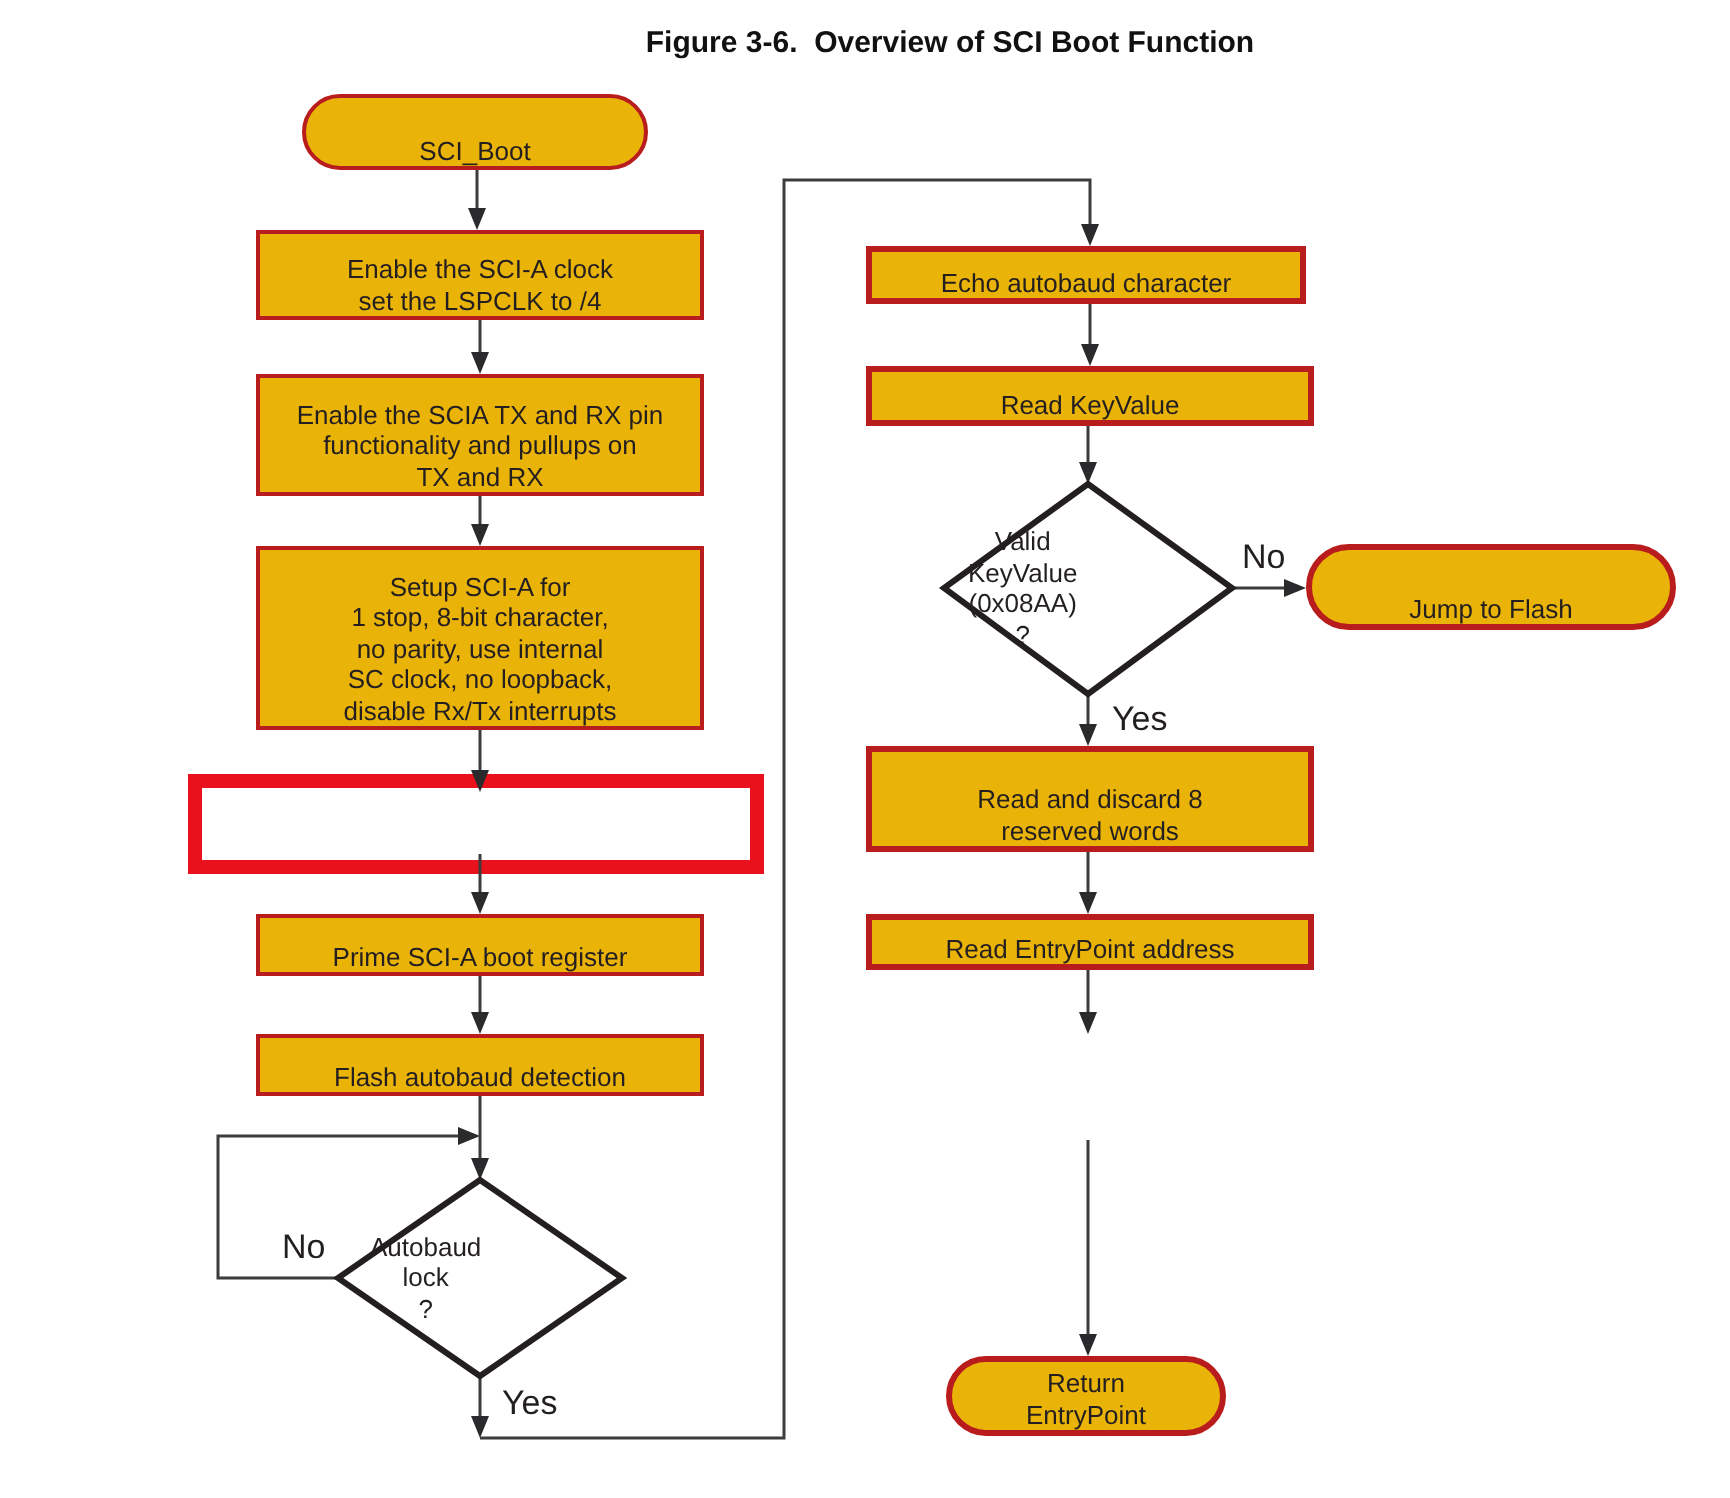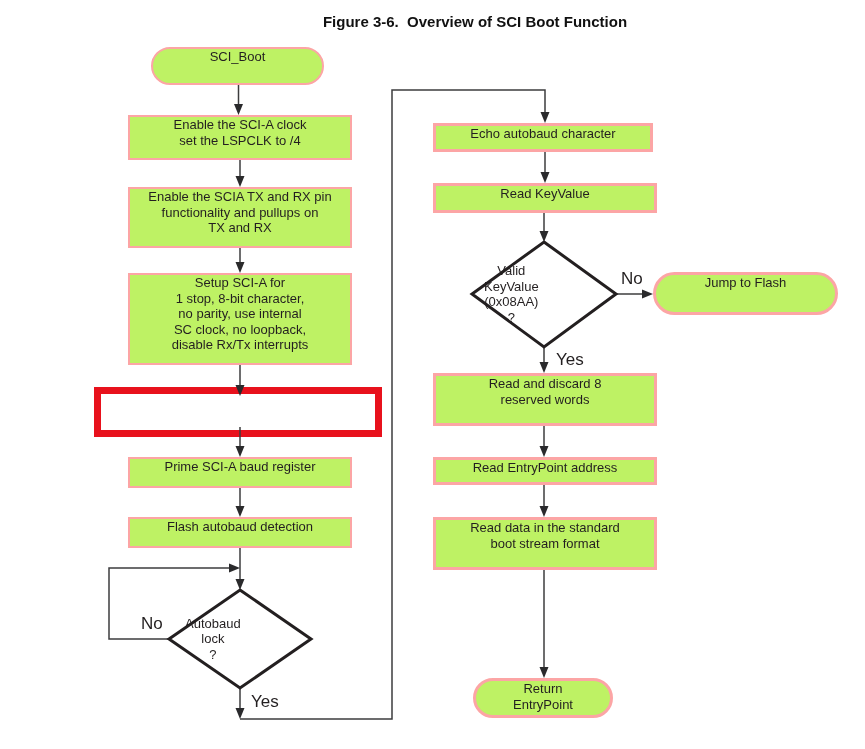--- a/index.html
+++ b/index.html
@@ -5,22 +5,22 @@
   html,body{margin:0;padding:0;background:#ffffff;}
   .canvas{
     position:relative;width:865px;height:749px;background:#ffffff;
     font-family:"Liberation Sans", sans-serif;color:#231f20;overflow:hidden;margin-left:25px;
   }
   .fig-title{
     position:absolute;top:13px;left:0;width:100%;text-align:center;text-indent:35px;
     font-size:15px;font-weight:bold;white-space:pre;color:#111111;
   }
   .node{
-    position:absolute;box-sizing:border-box;background:#bef264;
-    border:2px solid #fca5a5;display:flex;align-items:flex-start;justify-content:center;
+    position:absolute;box-sizing:border-box;background:#eab308;
+    border:2px solid #b91c1c;display:flex;align-items:flex-end;justify-content:center;
     text-align:center;font-size:13px;line-height:15.5px;white-space:pre-line;
   }
   .node.thick{border-width:3px;}
   .terminal{border-radius:20px;}
   .diamond-label{
     position:absolute;display:flex;align-items:center;justify-content:flex-start;
     text-align:center;font-size:13px;line-height:15.5px;white-space:pre-line;
     background:transparent;border:none;
   }
   .edge-label{position:absolute;font-size:17px;line-height:15px;}
@@ -126,21 +126,21 @@
 functionality and pullups on
 TX and RX</span></div>
 
   <div class="node" style="left:103px;top:273px;width:224px;height:92px;"><span>Setup SCI-A for
 1 stop, 8-bit character,
 no parity, use internal
 SC clock, no loopback,
 disable Rx/Tx interrupts</span></div>
 
 
-  <div class="node" style="left:103px;top:457px;width:224px;height:31px;"><span>Prime SCI-A baud register</span></div>
+  <div class="node" style="left:103px;top:457px;width:224px;height:31px;"><span>Prime SCI-A boot register</span></div>
 
   <div class="node" style="left:103px;top:517px;width:224px;height:31px;"><span>Flash autobaud detection</span></div>
 
   <div class="diamond-label" style="left:160px;top:611px;width:110px;height:56px;"><span>Autobaud
 lock
 ?</span></div>
 
   <div class="node thick" style="left:408px;top:123px;width:220px;height:29px;"><span>Echo autobaud character</span></div>
 
   <div class="node thick" style="left:408px;top:183px;width:224px;height:30px;"><span>Read KeyValue</span></div>
@@ -150,22 +150,20 @@
 (0x08AA)
 ?</span></div>
 
   <div class="node terminal thick" style="left:628px;top:272px;width:185px;height:43px;border-radius:22px;"><span>Jump to Flash</span></div>
 
   <div class="node thick" style="left:408px;top:373px;width:224px;height:53px;"><span>Read and discard 8
 reserved words</span></div>
 
   <div class="node thick" style="left:408px;top:457px;width:224px;height:28px;"><span>Read EntryPoint address</span></div>
 
-  <div class="node thick" style="left:408px;top:517px;width:224px;height:53px;"><span>Read data in the standard
-boot stream format</span></div>
 
   <div class="node terminal thick" style="left:448px;top:678px;width:140px;height:40px;"><span>Return
 EntryPoint</span></div>
 
   <span class="edge-label" style="left:116px;top:616px;">No</span>
   <span class="edge-label" style="left:226px;top:694px;">Yes</span>
   <span class="edge-label" style="left:596px;top:271px;">No</span>
   <span class="edge-label" style="left:531px;top:352px;">Yes</span>
 
 </div>

